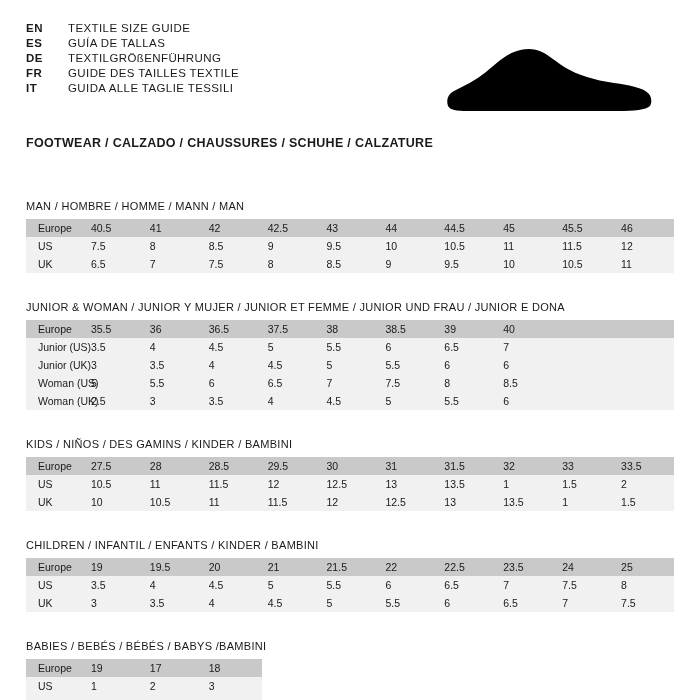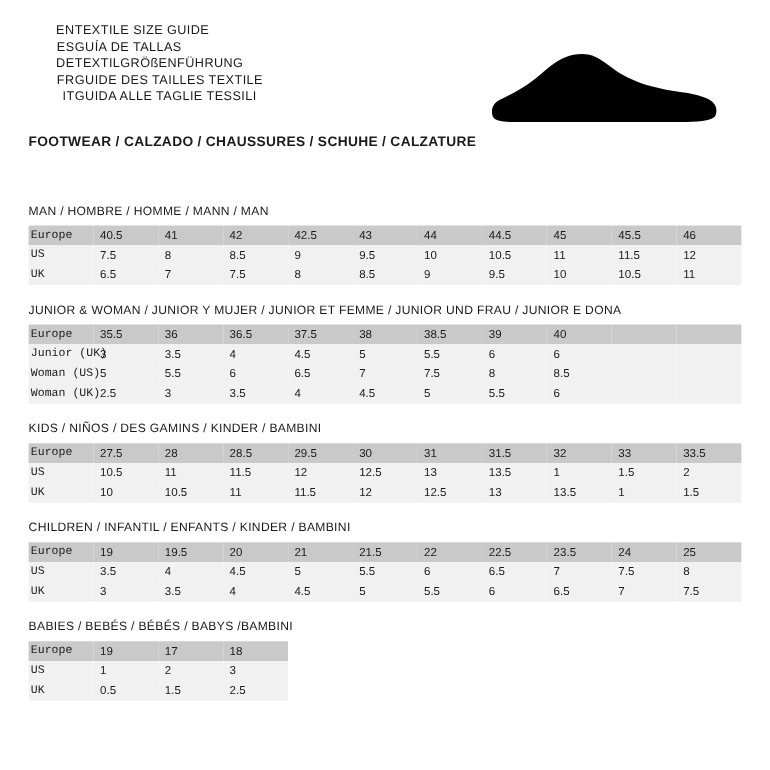--- a/index.html
+++ b/index.html
@@ -35,47 +35,47 @@
   }
   .lang-row {
     display: flex;
     align-items: baseline;
     font-size: 11.5px;
     letter-spacing: 0.3px;
   }
   .lang-code {
     width: 42px;
     flex: 0 0 42px;
-    font-weight: normal;
+    font-weight: bold;
     letter-spacing: 0.5px;
-    text-align: right;
   }
   .lang-title {
     font-weight: normal;
     letter-spacing: 0.4px;
     text-align: right;
   }
   .shoe-wrap {
     position: absolute;
     top: 22px;
     right: 16px;
     width: 220px;
     height: 72px;
   }
   .shoe-wrap svg { display: block; }
 
   .section-title-main {
+    margin-top: 14px;
     font-size: 12.5px;
     font-weight: bold;
     letter-spacing: 0.3px;
   }
 
   
   .block {
-    margin-top: 17px;
+    margin-top: 28px;
   }
   .block.first { margin-top: 50px; }
 
   .block-title {
     font-size: 11px;
     letter-spacing: 0.3px;
     margin-bottom: 7px;
   }
   table.size {
     border-collapse: collapse;
@@ -91,22 +91,21 @@
     text-align: left;
     border: none;
   }
   table.size tr.shaded td {
     background: #c9c9c9;
   }
   table.size tr.plain td {
     background: #f1f1f1;
   }
   table.size td.label {
-    padding-left: 2px;
-    font-family: Liberation Mono, monospace;
+    padding-left: 12px;
   }
 </style>
 </head>
 <body>
 
 <div class="page">
 
   <div class="header">
     <div class="lang-list">
       <div class="lang-row">
@@ -199,20 +198,33 @@
         <td>36.5</td>
         <td>37.5</td>
         <td>38</td>
         <td>38.5</td>
         <td>39</td>
         <td>40</td>
         <td></td>
         <td></td>
       </tr>
       <tr class="plain">
+        <td class="label">Junior (US)</td>
+        <td>3.5</td>
+        <td>4</td>
+        <td>4.5</td>
+        <td>5</td>
+        <td>5.5</td>
+        <td>6</td>
+        <td>6.5</td>
+        <td>7</td>
+        <td></td>
+        <td></td>
+      </tr>
+      <tr class="plain">
         <td class="label">Junior (UK)</td>
         <td>3</td>
         <td>3.5</td>
         <td>4</td>
         <td>4.5</td>
         <td>5</td>
         <td>5.5</td>
         <td>6</td>
         <td>6</td>
         <td></td>

